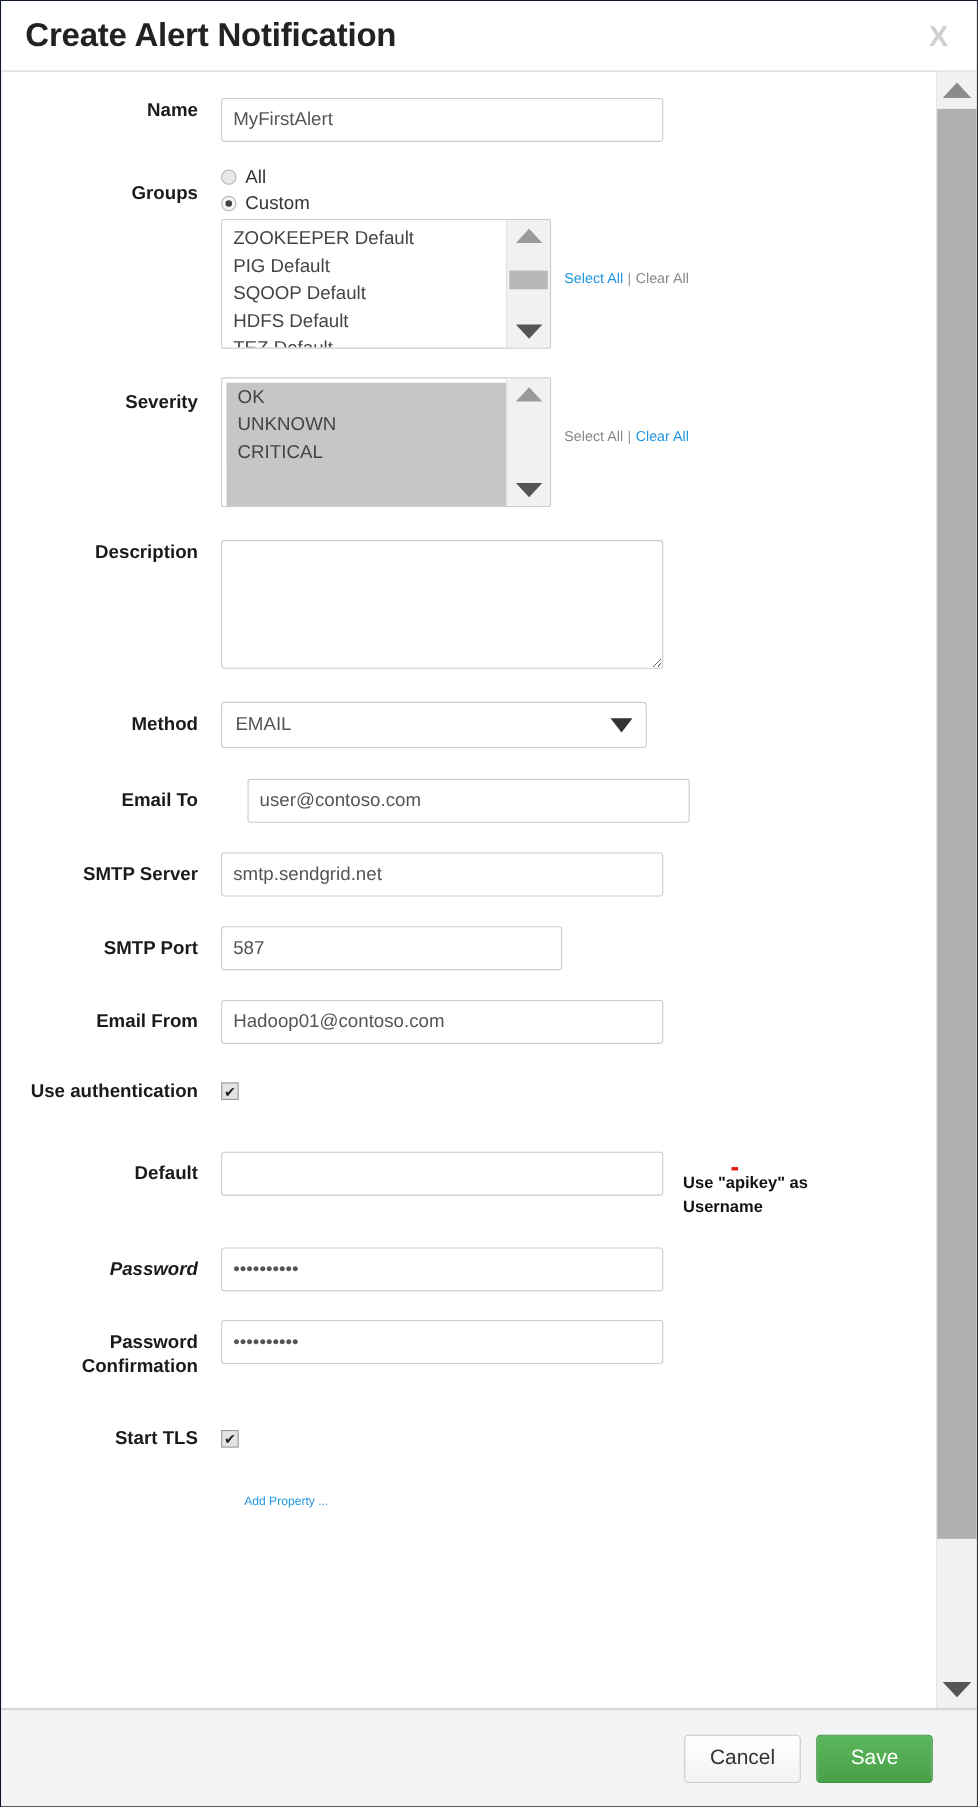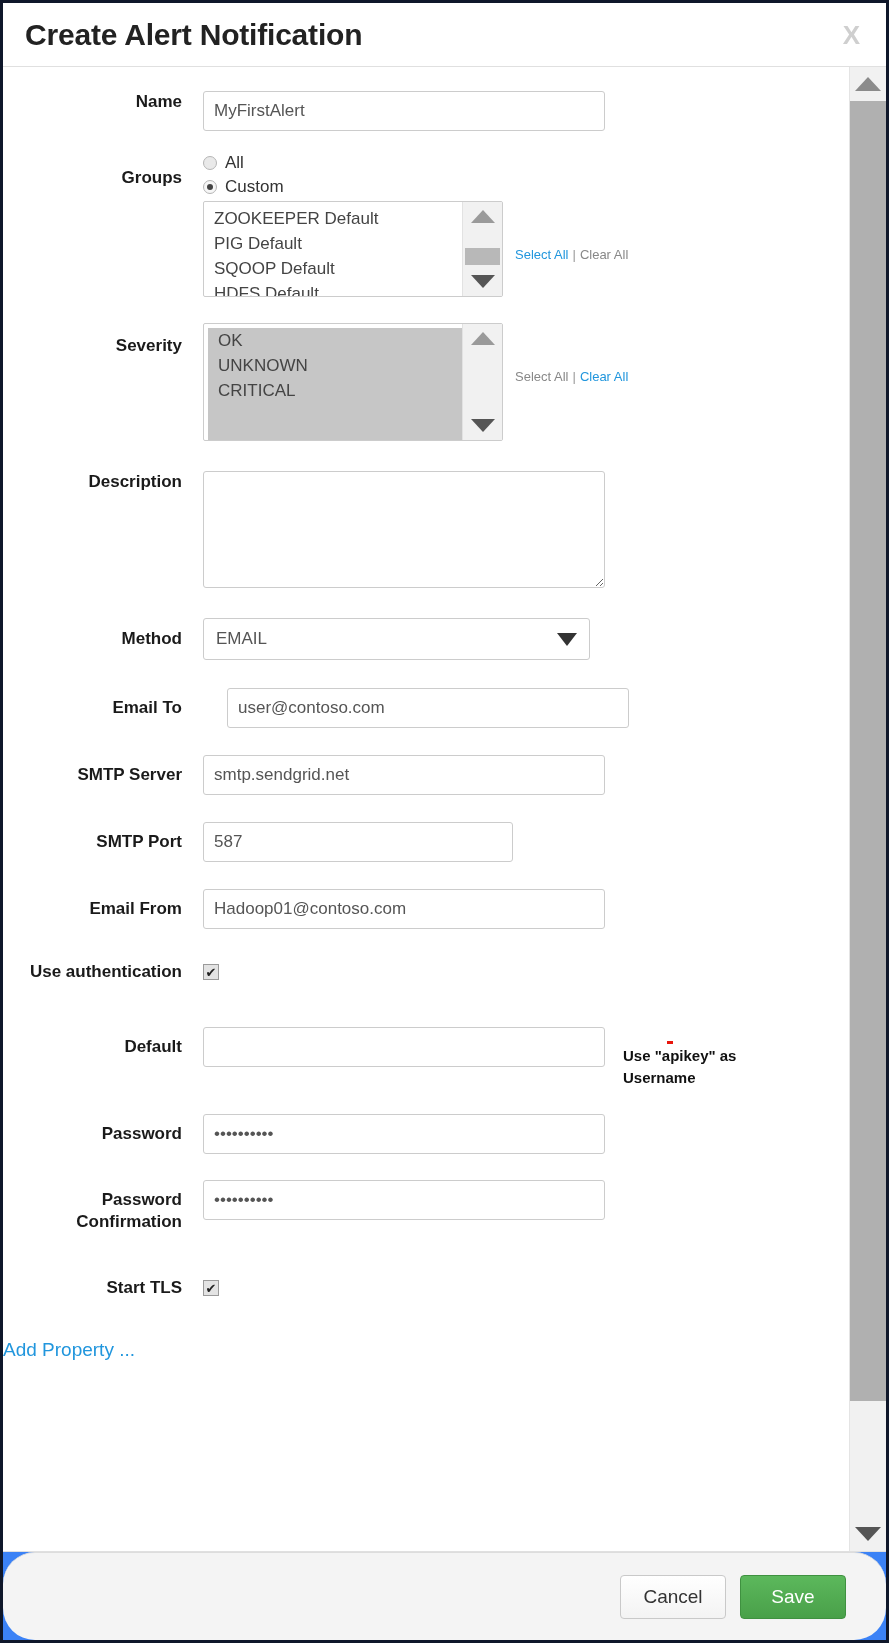--- a/index.html
+++ b/index.html
@@ -9,22 +9,22 @@
     font-family: "Liberation Sans", sans-serif;
   }
   body {
     width: 889px; height: 1643px;
     overflow: hidden;
     position: relative;
   }
 
   .modal {
     width: 889px; height: 1643px;
-    background: #3b82f6;
-    border: 3px solid #0f172a;
+    background: #a3a3a3;
+    border: 1px solid #0f172a;
     display: flex;
     flex-direction: column;
     position: relative;
   }
 
   
   .modal-header {
     height: 64px;
     flex: 0 0 64px;
     border-bottom: 1px solid #e0e0e0;
@@ -182,21 +182,21 @@
   
   .listbox {
     width: 300px;
     border: 1px solid #cccccc;
     border-radius: 2px;
     background: #ffffff;
     display: flex;
     overflow: hidden;
     position: relative;
   }
-  .listbox.groups { height: 96px; }
+  .listbox.groups { height: 118px; }
   .listbox.severity { height: 118px; }
   .list-items {
     flex: 1 1 auto;
     padding: 4px 0 0 0;
     overflow: hidden;
   }
   .list-item {
     font-size: 17px;
     color: #444444;
     line-height: 25px;
@@ -305,38 +305,38 @@
   .note-dot {
     display: block;
     width: 6px; height: 3px;
     background: #e8160c;
     margin-left: 44px;
     margin-bottom: 1px;
   }
 
   .addprop {
     color: #2196dd;
-    font-size: 19px;
-    cursor: pointer;
+    font-size: 11px;
+    cursor: pointer;
+    margin-left: 221px;
     margin-top: 6px;
     display: inline-block;
   }
 
   
   .modal-footer {
     height: 88px;
     flex: 0 0 88px;
     background: #f4f4f4;
     border-top: 1px solid #dddddd;
     display: flex;
     align-items: center;
     justify-content: flex-end;
     padding-right: 40px;
     gap: 14px;
-    border-radius: 32px;
   }
   .btn {
     font-family: "Liberation Sans", sans-serif;
     font-size: 19px;
     border-radius: 4px;
     padding: 10px 22px;
     cursor: pointer;
     border: 1px solid #c9c9c9;
     background: linear-gradient(#ffffff, #f3f3f3);
     color: #333333;
@@ -479,21 +479,21 @@
         <div class="field-col">
           <input class="inp-wide" type="text" value="" style="">
           <div class="note">
             <span class="note-dot"></span>
             <span>Use "apikey" as Username</span>
           </div>
         </div>
       </div>
 
       <div class="row" style="margin-bottom:26px;">
-        <div class="label-col" style="padding-top:9px;">Password</div>
+        <div class="label-col" style="padding-top:9px;font-style:italic;">Password</div>
         <div class="field-col">
           <input class="inp-wide" type="text" value="••••••••••" style="">
         </div>
       </div>
 
       <div class="row" style="margin-bottom:44px;">
         <div class="label-col" style="padding-top:9px;">Password Confirmation</div>
         <div class="field-col">
           <input class="inp-wide" type="text" value="••••••••••" style="">
         </div>

